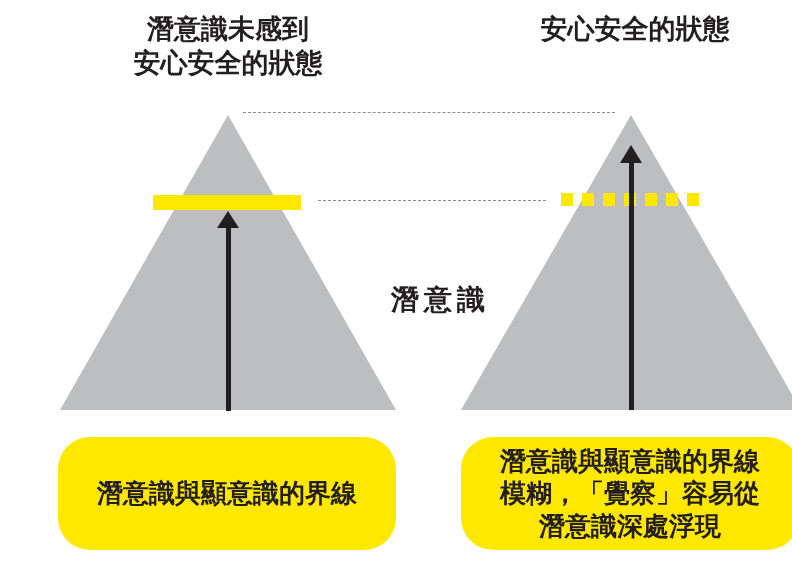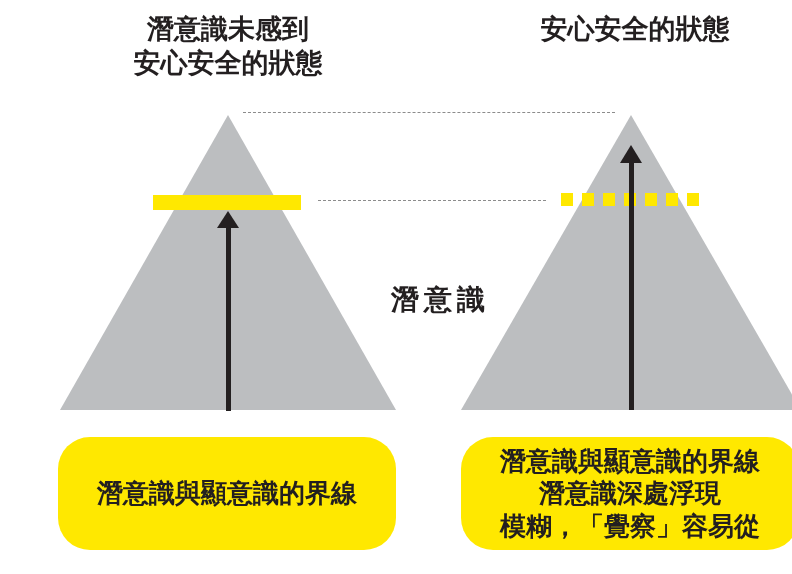--- a/index.html
+++ b/index.html
@@ -101,17 +101,17 @@
   <div class="arrow-shaft" id="left-arrow-shaft"></div>
 
   <div class="arrow-head" id="right-arrow-head"></div>
   <div class="arrow-shaft" id="right-arrow-shaft"></div>
 
   <div class="caption-box" id="left-caption-box">
     <div>潛意識與顯意識的界線</div>
   </div>
   <div class="caption-box" id="right-caption-box">
     <div>潛意識與顯意識的界線</div>
+    <div>模糊，「覺察」容易從</div>
     <div>潛意識深處浮現</div>
-    <div>模糊，「覺察」容易從</div>
   </div>
 
 </div>
 
 </body></html>

